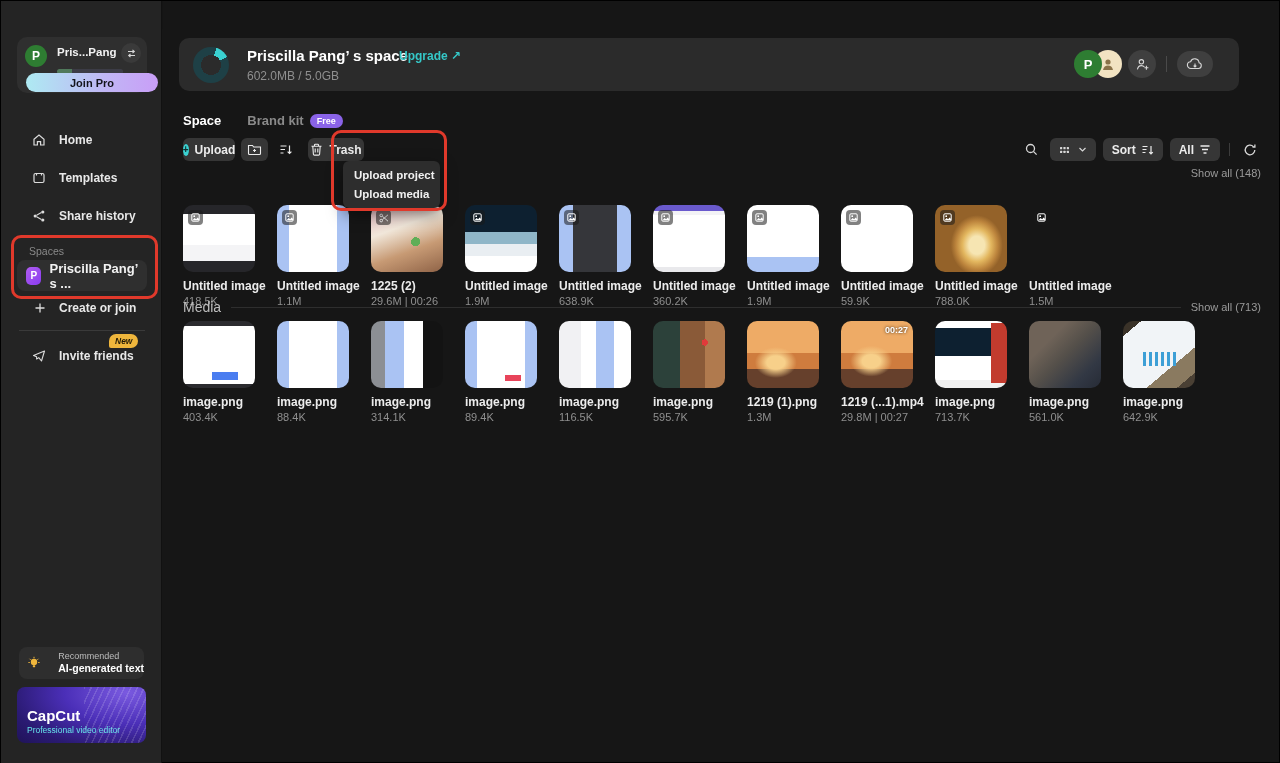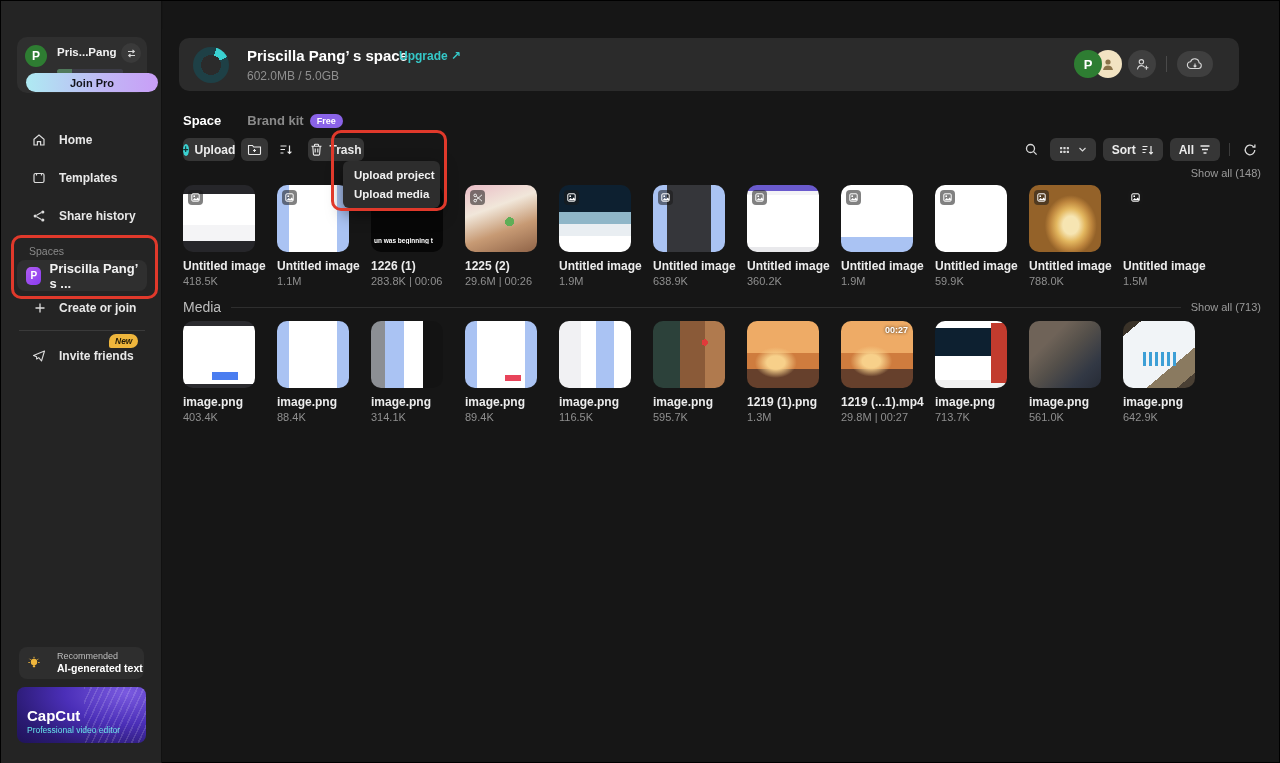--- a/index.html
+++ b/index.html
@@ -25,21 +25,21 @@
 
   .nav-item { position:absolute; left:0; width:161px; height:28px; display:flex; align-items:center; gap:13px; padding-left:30px; color:#e8e8e8; font-size:12px; font-weight:700; }
   .nav-icon { width:15px; height:15px; display:flex; align-items:center; justify-content:center; color:#dcdcdc; }
   #spaces-label { position:absolute; left:28px; top:244px; font-size:10.5px; color:#8a8a8a; }
   #space-item { position:absolute; left:16px; top:259px; width:130px; height:31px; background:#2f2f2f; border-radius:8px; display:flex; align-items:center; gap:8px; padding-left:9px; }
   .avatar-purple { width:18px; height:18px; border-radius:5px; background:linear-gradient(135deg,#b05cf0,#8a3cf0); color:#fff; font-size:10px; font-weight:700; display:flex; align-items:center; justify-content:center; }
   #space-name { font-size:13px; font-weight:700; color:#f2f2f2; }
   #sidebar-divider { position:absolute; left:18px; top:329px; width:126px; height:1px; background:#3a3a3a; }
   #new-badge { position:absolute; left:108px; top:333px; background:#efb63c; color:#231a05; font-size:8.5px; font-weight:700; font-style:italic; padding:2px 6px; border-radius:7px 7px 7px 2px; }
 
-  #recommended-card { position:absolute; left:18px; top:646px; width:125px; height:32px; background:#2e2e2e; border-radius:8px; display:flex; align-items:center; gap:16px; padding-left:8px; }
+  #recommended-card { position:absolute; left:18px; top:646px; width:125px; height:32px; background:#2e2e2e; border-radius:8px; display:flex; align-items:center; gap:8px; padding-left:8px;justify-content:space-between; }
   #recommended-card .eyebrow { font-size:9px; color:#bdbdbd; }
   #recommended-card .label { font-size:10.5px; font-weight:700; color:#fff; }
   #capcut-banner { position:absolute; left:16px; top:686px; width:129px; height:56px; border-radius:8px; overflow:hidden;
       background:radial-gradient(120% 140% at 85% 10%, #7a5ae0 0%, #4b2fb8 40%, #2a1a72 75%, #1d1253 100%); }
   #capcut-banner::after { content:""; position:absolute; right:-8px; top:0; width:70px; height:56px;
       background:repeating-linear-gradient(115deg, rgba(255,255,255,.14) 0 1.5px, transparent 1.5px 6px); }
   #capcut-banner .t { position:absolute; left:10px; top:20px; font-size:15px; font-weight:700; color:#fff; }
   #capcut-banner .s { position:absolute; left:10px; top:38px; font-size:8.5px; color:#66e0e8; }
 
   
@@ -70,21 +70,21 @@
   #upload-plus { width:12px; height:12px; border-radius:50%; background:#3ad1d1; color:#103030; font-size:10px; font-weight:700; display:flex; align-items:center; justify-content:center; line-height:1; }
   #folder-btn { left:58px; width:27px; }
   #sortlist-btn { left:89px; width:27px; background:transparent; }
   #trash-btn { left:125px; width:56px; }
   #toolbar-right { position:absolute; right:0; top:0; display:flex; align-items:center; gap:7px; }
   .tbtn2 { height:23px; background:#363636; border-radius:6px; display:flex; align-items:center; justify-content:center; gap:5px; font-size:12px; font-weight:700; color:#ececec; padding:0 9px; }
   .tbtn2.plain { background:transparent; }
   #showall-1 { position:absolute; right:18px; top:166px; font-size:11px; color:#9a9a9a; }
 
   .grid { position:absolute; left:20px; right:18px; display:flex; gap:22px; }
-  #grid-1 { top:184px; }
+  #grid-1 { top:204px; }
   #grid-2 { top:320px; }
   .media-item { width:72px; flex:0 0 72px; }
   .thumb { position:relative; width:72px; height:67px; border-radius:10px; overflow:hidden; }
   .m-badge { position:absolute; left:5px; top:5px; width:15px; height:15px; border-radius:4px; background:rgba(25,25,25,.55); color:#fff; display:flex; align-items:center; justify-content:center; font-size:9px; }
   .m-duration { position:absolute; right:5px; top:4px; color:#fff; font-size:9px; font-weight:700; text-shadow:0 0 3px rgba(0,0,0,.8); }
   .m-overlay { position:absolute; left:3px; bottom:8px; right:3px; color:#fff; font-size:6.5px; font-weight:700; white-space:nowrap; overflow:hidden; }
   .m-name { margin-top:7px; font-size:12px; font-weight:700; color:#ececec; white-space:nowrap; }
   .m-size { margin-top:2px; font-size:11px; color:#8f8f8f; white-space:nowrap; }
 
   #media-divider { position:absolute; left:20px; right:18px; top:298px; display:flex; align-items:center; gap:10px; }
@@ -399,46 +399,31 @@
                 <circle cx="3.2" cy="3.2" r=".9" fill="#fff"></circle>
                 <path d="M1.5 7.2l2.2-2.2 1.4 1.3 1.6-1.8 1.3 1.5v1.2z" fill="#fff"></path>
               </svg>
             </span>
 
     </div>
     <div class="m-name">Untitled image</div>
     <div class="m-size">1.1M</div>
   </div>
 
-  <div class="media-item">
-    <div class="thumb t3">
+
+  <div class="media-item">
+    <div class="thumb t4">
       <span class="m-badge">
               <svg width="10" height="10" viewBox="0 0 10 10">
                 <circle cx="2.2" cy="2.4" r="1.3" fill="none" stroke="#fff" stroke-width=".9"></circle>
                 <circle cx="2.2" cy="7.6" r="1.3" fill="none" stroke="#fff" stroke-width=".9"></circle>
                 <path d="M3.3 3.2L9 8.2M3.3 6.8L9 1.8" stroke="#fff" stroke-width=".9"></path>
               </svg>
             </span>
 
-      <span class="m-overlay">un was beginning t</span>
-    </div>
-    <div class="m-name">1226 (1)</div>
-    <div class="m-size">283.8K | 00:06</div>
-  </div>
-
-  <div class="media-item">
-    <div class="thumb t4">
-      <span class="m-badge">
-              <svg width="10" height="10" viewBox="0 0 10 10">
-                <circle cx="2.2" cy="2.4" r="1.3" fill="none" stroke="#fff" stroke-width=".9"></circle>
-                <circle cx="2.2" cy="7.6" r="1.3" fill="none" stroke="#fff" stroke-width=".9"></circle>
-                <path d="M3.3 3.2L9 8.2M3.3 6.8L9 1.8" stroke="#fff" stroke-width=".9"></path>
-              </svg>
-            </span>
-
     </div>
     <div class="m-name">1225 (2)</div>
     <div class="m-size">29.6M | 00:26</div>
   </div>
 
   <div class="media-item">
     <div class="thumb t5">
       <span class="m-badge">
               <svg width="9" height="9" viewBox="0 0 9 9">
                 <rect x=".8" y=".8" width="7.4" height="7.4" rx="1.2" fill="none" stroke="#fff" stroke-width="1"></rect>

